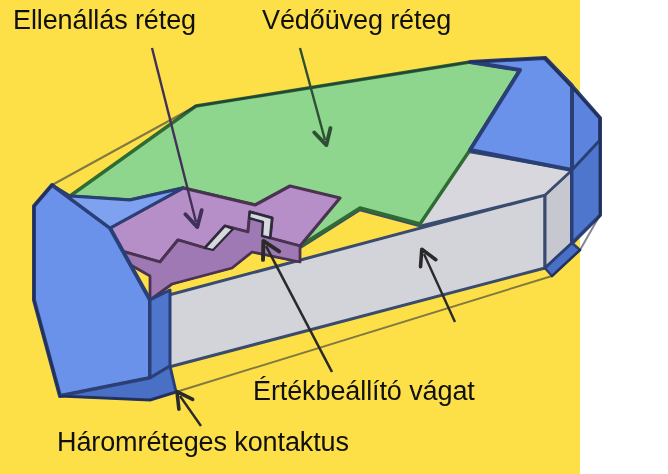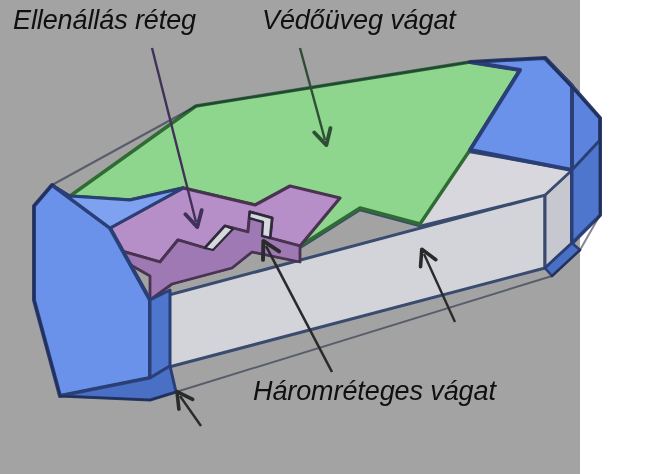--- a/index.html
+++ b/index.html
@@ -12,22 +12,21 @@
     width: 668px;
     height: 474px;
     overflow: hidden;
     font-family: "Liberation Sans", sans-serif;
     position: relative;
   }
   #figure-root {
     position: relative;
     width: 580px;
     height: 474px;
-    background: #a3a3a3;
-    font-style: italic;
+    background: #fde047;
   }
   svg#diagram {
     position: absolute;
     left: 0;
     top: 0;
     width: 668px;
     height: 474px;
     display: block;
   }
   .lbl {
@@ -149,19 +148,20 @@
       <line x1="455" y1="322" x2="424" y2="254" stroke="#2a2a2a" stroke-width="2.4" marker-end="url(#arrowhead)"></line>
 
       <line x1="332" y1="372" x2="266" y2="246" stroke="#2a2a2a" stroke-width="2.6" marker-end="url(#arrowhead)"></line>
 
       <line x1="201" y1="426" x2="180" y2="396" stroke="#2a2a2a" stroke-width="2.4" marker-end="url(#arrowhead)"></line>
     </g>
   </svg>
 
   <div class="lbl" id="label-resistive-layer">Ellenállás réteg</div>
 
-  <div class="lbl" id="label-glass-layer">Védőüveg vágat</div>
+  <div class="lbl" id="label-glass-layer">Védőüveg réteg</div>
 
 
-  <div class="lbl" id="label-trim-cut">Háromréteges vágat</div>
+  <div class="lbl" id="label-trim-cut">Értékbeállító vágat</div>
 
+  <div class="lbl" id="label-contact">Háromréteges kontaktus</div>
 
 </div>
 
 </body></html>

